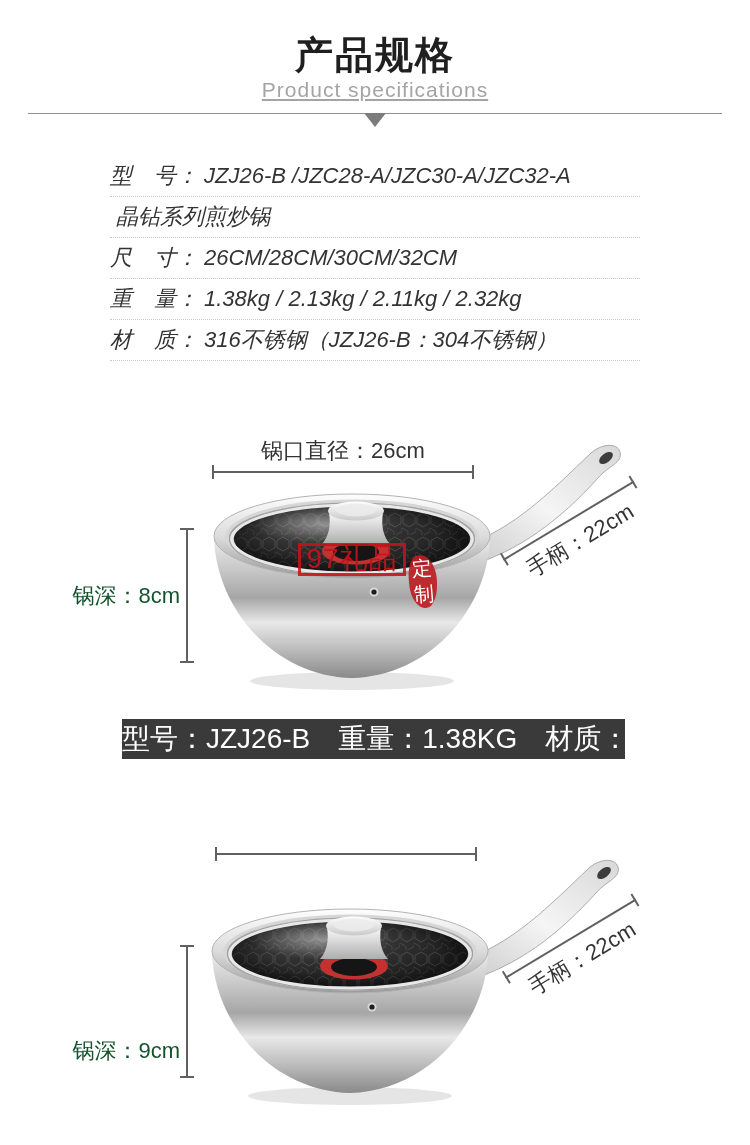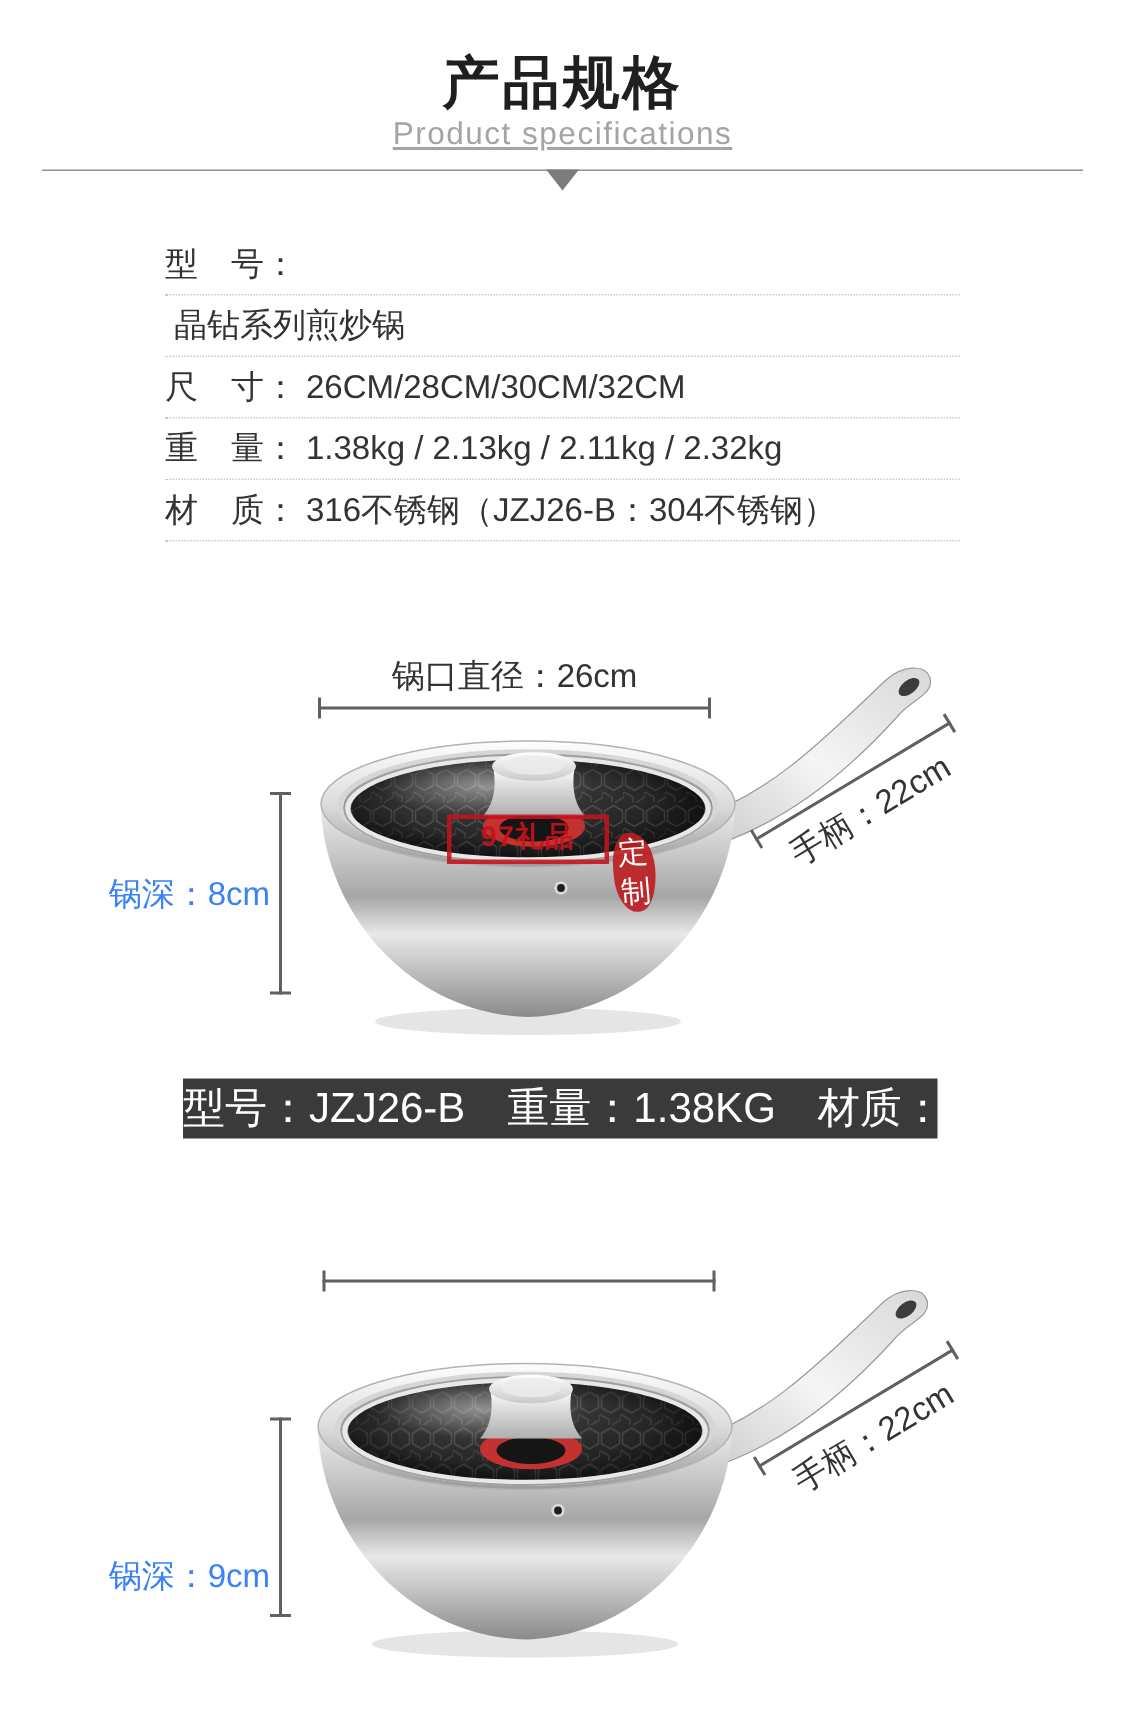--- a/index.html
+++ b/index.html
@@ -22,47 +22,47 @@
   }
   .hdr-arrow{
     position:absolute;left:364px;top:113px;width:0;height:0;
     border-left:11px solid transparent;border-right:11px solid transparent;
     border-top:14px solid #7c7c7c;
   }
   
   .spec-table{position:absolute;left:110px;top:156px;width:530px;}
   .spec-row{
     display:flex;height:40px;line-height:40px;font-size:22px;color:#333;
-    border-bottom:1px dotted #c9c9c9;white-space:pre;
+    border-bottom:1px dotted #c9c9c9;white-space:pre;font-style:italic;
   }
   .spec-label{flex:none;}
   .spec-value{margin-left:6px;}
   
   .m-h{position:absolute;}
   .m-lbl{font-size:22px;color:#333;text-align:center;white-space:nowrap;height:26px;margin-bottom:9px;}
   .m-line-h{position:relative;height:2px;background:#606060;}
   .tk{position:absolute;top:-6px;width:2px;height:14px;background:#606060;}
   .tkl{left:0;} .tkr{right:0;}
   .m-v{position:absolute;width:2px;background:#606060;}
   .tkh{position:absolute;left:-6px;width:14px;height:2px;background:#606060;}
   .tkt{top:0;} .tkb{bottom:0;}
-  .depth-lbl{position:absolute;font-size:22px;color:#3b82f6;white-space:nowrap;}
+  .depth-lbl{position:absolute;font-size:22px;color:#14532d;white-space:nowrap;}
   .m-diag{position:absolute;transform:rotate(-31deg);transform-origin:0 0;}
   .m-lbl-d{width:152px;font-size:22px;color:#333;text-align:center;margin-top:7px;white-space:nowrap;}
   
   .model-bar{
     position:absolute;left:122px;top:719px;width:503px;height:40px;
     background:#3a3a3a;color:#fff;font-size:28px;line-height:40px;
     text-align:center;white-space:pre;
   }
   
   .wm-box{
     position:absolute;left:298px;top:543px;width:102px;height:27px;
     border:3px solid rgba(197,18,27,.88);color:rgba(197,18,27,.92);
-    font-size:19px;font-weight:bold;line-height:26px;text-align:center;letter-spacing:1px;
+    font-size:28px;font-weight:normal;line-height:26px;text-align:center;letter-spacing:1px;
   }
   .wm-seal{
     position:absolute;left:409px;top:555px;width:28px;height:53px;
     background:rgba(188,31,35,.92);color:#fff;text-align:center;
     font-family:"DejaVu Serif",serif;font-size:20px;line-height:26px;
     border-radius:42% 58% 46% 54% / 46% 50% 56% 50%;
     transform:rotate(-5deg);
   }
   .wm-seal span{display:block;}
   .pan-svg{position:absolute;}
@@ -73,20 +73,21 @@
 <div id="canvas">
 
   <div class="title">产品规格</div>
   <div class="subtitle">Product specifications</div>
   <div class="hdr-line"></div>
   <div class="hdr-arrow"></div>
 
   <div class="spec-table">
     <div class="spec-row">
       <span class="spec-label">型　号：</span>
+      <span class="spec-value">JZJ26-B /JZC28-A/JZC30-A/JZC32-A</span>
     </div>
     <div class="spec-row">
       <span class="spec-value">晶钻系列煎炒锅</span>
     </div>
     <div class="spec-row">
       <span class="spec-label">尺　寸：</span>
       <span class="spec-value">26CM/28CM/30CM/32CM</span>
     </div>
     <div class="spec-row">
       <span class="spec-label">重　量：</span>

